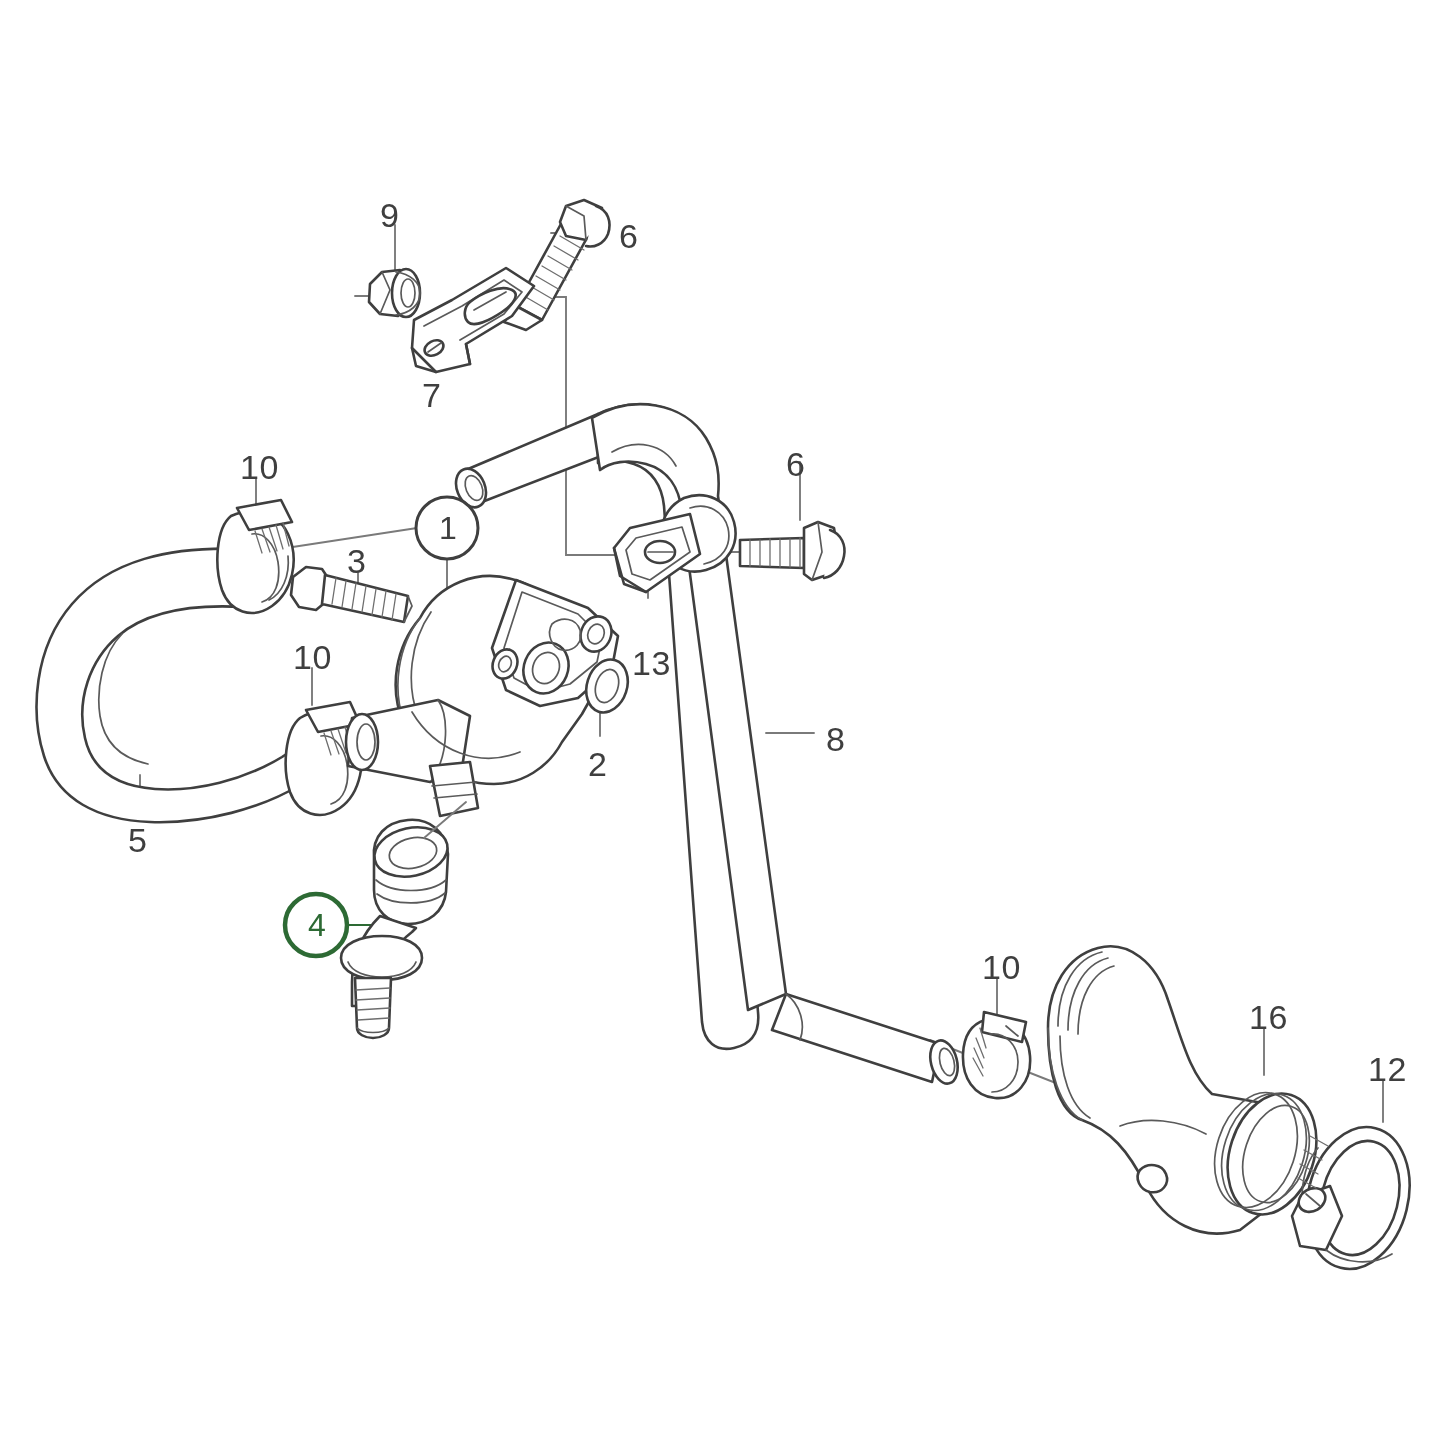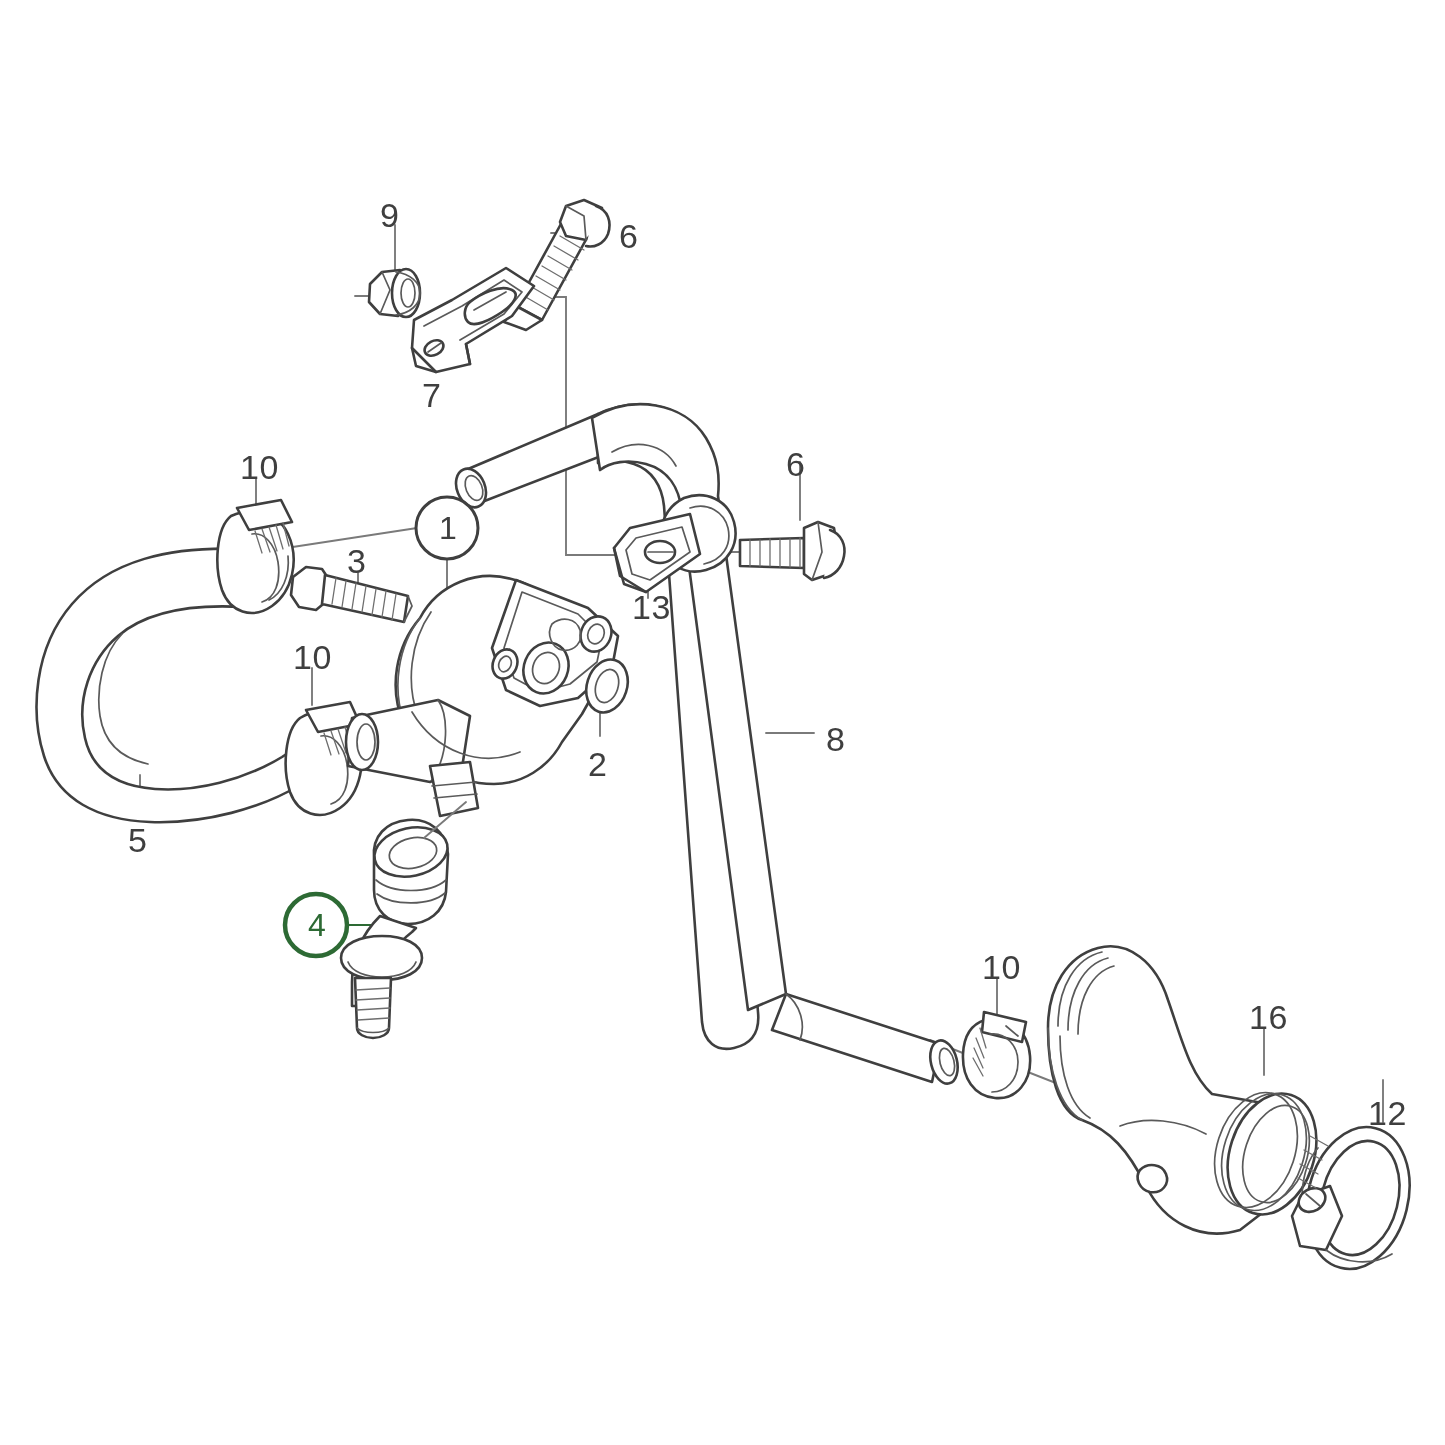--- a/index.html
+++ b/index.html
@@ -408,31 +408,31 @@
   <div class="lbl" style="left:422px;top:378px;">7</div>
 
   <div class="lbl" style="left:240px;top:450px;">10</div>
 
   <div class="cnum" style="left:439px;top:512px;">1</div>
 
   <div class="lbl" style="left:786px;top:447px;">6</div>
 
   <div class="lbl" style="left:347px;top:544px;">3</div>
 
-  <div class="lbl" style="left:632px;top:590px;">13</div>
+  <div class="lbl" style="left:632px;top:646px;">13</div>
 
   <div class="lbl" style="left:293px;top:640px;">10</div>
 
   <div class="lbl" style="left:588px;top:747px;">2</div>
 
   <div class="lbl" style="left:826px;top:722px;">8</div>
 
   <div class="lbl" style="left:128px;top:823px;">5</div>
 
   <div class="cnum hl" style="left:308px;top:909px;">4</div>
 
   <div class="lbl" style="left:982px;top:950px;">10</div>
 
   <div class="lbl" style="left:1249px;top:1000px;">16</div>
 
-  <div class="lbl" style="left:1368px;top:1096px;">12</div>
+  <div class="lbl" style="left:1368px;top:1052px;">12</div>
 
 </div>
 
 </body></html>

